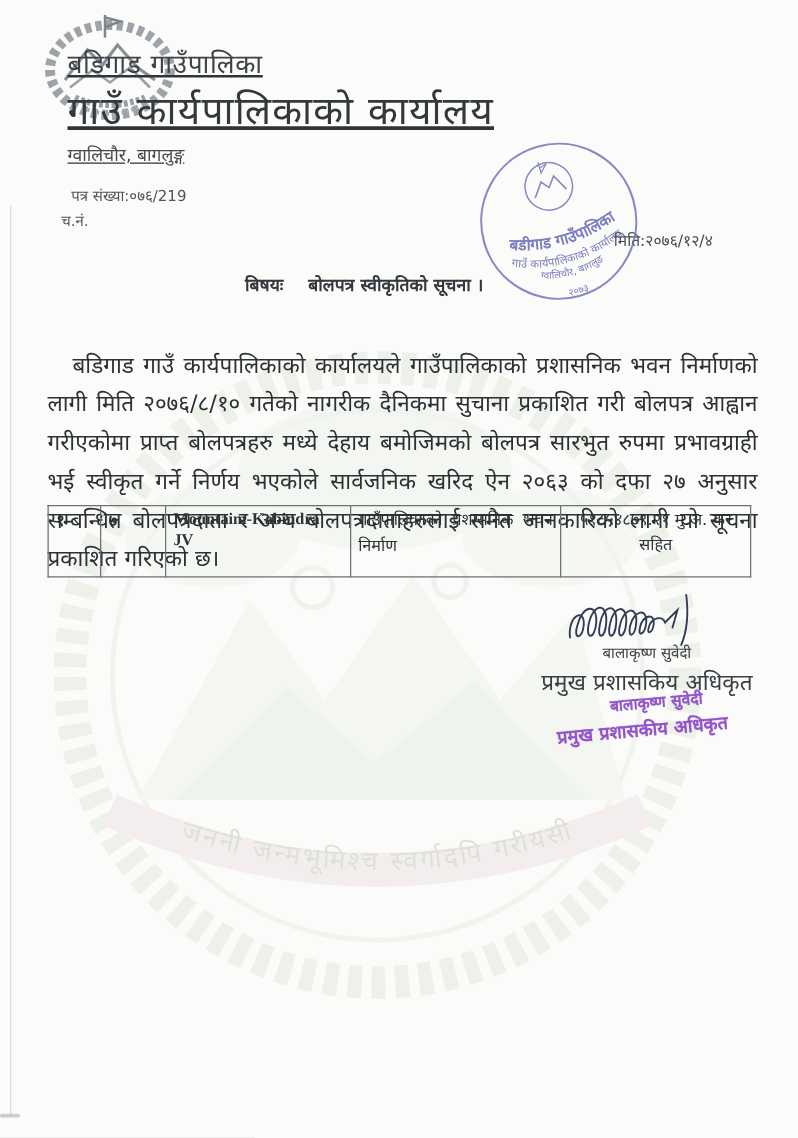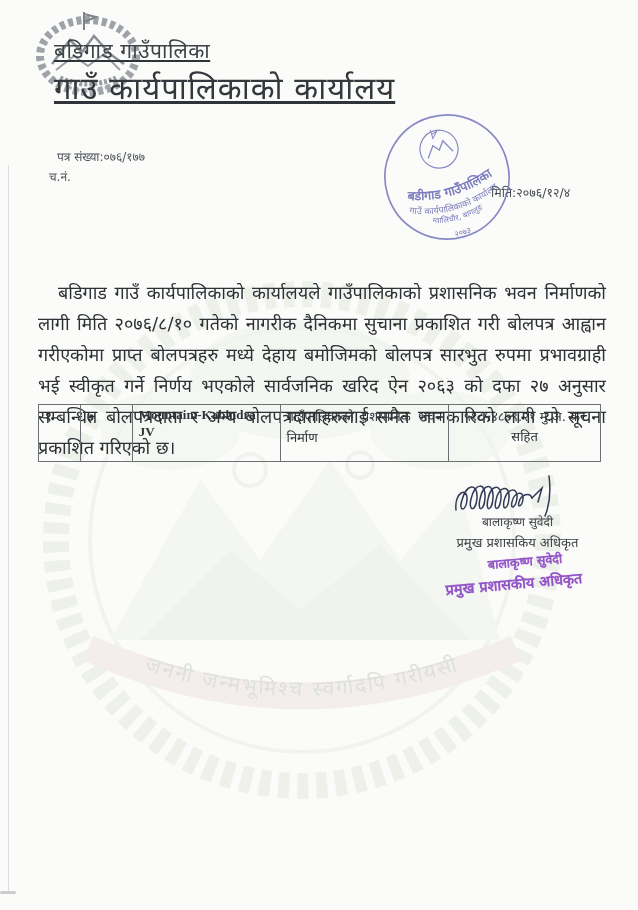--- a/index.html
+++ b/index.html
@@ -33,21 +33,21 @@
   table.tender th,table.tender td{border:1.2px solid #6c7175;padding:2px 6px;vertical-align:top;}
   table.tender th{font-size:12.3px;font-weight:bold;text-align:left;color:#2e3338;height:20px;}
   table.tender td{font-size:13px;color:#2e3338;height:52px;}
   td.sn,td.reg{font-weight:bold;font-size:13.5px;}
   td.bidder{font-family:"Liberation Serif","DejaVu Serif",serif;font-weight:bold;font-size:15px;line-height:1.3;color:#262b30;}
   td.project{font-size:13.5px;text-align:justify;line-height:1.6;margin-left:29px;}
   td.amount{font-weight:normal;font-size:12.8px;line-height:1.55;text-align:center;}
   
   .signblock{left:420px;top:513px;width:195px;text-align:center;color:#3a3f45;}
   .signblock .nm{font-size:12px;}
-  .signblock .ttl{font-size:13px;margin-top:3px;}
+  .signblock .ttl{font-size:18px;margin-top:3px;}
   .purple{left:418px;top:554px;width:190px;text-align:center;
     color:#8b49c4;transform:rotate(-5deg);opacity:.92;
     text-shadow:0 0 1px rgba(139,73,196,.45);}
   .purple .p1{font-size:12.5px;font-weight:bold;padding-left:26px;}
   .purple .p2{font-size:14.5px;font-weight:bold;margin-top:2px;}
   
   .roundstamp{left:380px;top:110px;transform:rotate(-16deg);opacity:.88;}
   .vnlogo{left:556px;top:12px;width:80px;text-align:center;color:#b6babd;}
   .vnlogo .t1{font-size:12.5px;font-weight:bold;letter-spacing:.5px;}
   .vnlogo .t2{font-size:9px;letter-spacing:2px;}
@@ -88,24 +88,25 @@
       <path d="M26,64 L44,50 L58,60 L74,48 L90,64" stroke-width="2" stroke="#9aa0a7"></path>
       <path d="M30,72 Q58,84 86,72" stroke-width="5" stroke="#989ea6" stroke-dasharray="3 2"></path>
       <path d="M36,80 Q58,90 80,80" stroke-width="3" stroke="#a6acb2" stroke-dasharray="2 2"></path>
     </g>
   </svg>
 
 
   <div class="abs hdr">
     <div class="muni">बडिगाड गाउँपालिका</div>
     <div class="office">गाउँ कार्यपालिकाको कार्यालय</div>
+    <div class="addr">ग्वालिचौर, बागलुङ्ग</div>
   </div>
 
 
-  <div class="abs refno">पत्र संख्या:०७६/१७७</div>
+  <div class="abs refno">पत्र संख्या:०७६/219</div>
   <div class="abs chano">च.नं.</div>
   <div class="abs ldate">मिति:२०७६/१२/४</div>
 
   <svg class="abs roundstamp" width="134" height="134" viewBox="0 0 134 134">
     <g stroke="#6a6cb7" fill="none" opacity=".9">
       <circle cx="67" cy="67" r="62" stroke-width="1.7"></circle>
       <circle cx="67" cy="38" r="19" stroke-width="1.2"></circle>
       <path d="M54,44 L62,33 L67,39 L73,31 L80,44" stroke-width="1.3"></path>
       <path d="M64,17 L64,26 L70,20 L64,22" stroke-width="1"></path>
     </g>
@@ -119,20 +120,23 @@
       <text font-size="9">
         <textPath href="#st-arc2" startOffset="50%" text-anchor="middle">गाउँ कार्यपालिकाको कार्यालय</textPath>
       </text>
       <text font-size="8">
         <textPath href="#st-arc3" startOffset="50%" text-anchor="middle">ग्वालिचौर, बागलुङ</textPath>
       </text>
       <text x="67" y="127" font-size="8" text-anchor="middle">२०७३</text>
     </g>
   </svg>
 
+  <div class="abs subject">
+    <span class="lbl">बिषयः</span><span>बोलपत्र स्वीकृतिको सूचना ।</span>
+  </div>
 
   <p class="abs bodytext" style="margin:0;">बडिगाड गाउँ कार्यपालिकाको कार्यालयले गाउँपालिकाको प्रशासनिक भवन निर्माणको लागी मिति २०७६/८/१० गतेको नागरीक दैनिकमा सुचाना प्रकाशित गरी बोलपत्र आह्वान गरीएकोमा प्राप्त बोलपत्रहरु मध्ये देहाय बमोजिमको बोलपत्र सारभुत रुपमा प्रभावग्राही भई स्वीकृत गर्ने निर्णय भएकोले सार्वजनिक खरिद ऐन २०६३ को दफा २७ अनुसार सम्बन्धित बोलपत्रदाता र अन्य बोलपत्रदाताहरुलाई समेत जानकारिको लागी यो सूचना प्रकाशित गरिएको छ।</p>
 
   <table class="tender">
     <colgroup>
       <col style="width:42px">
         <col style="width:52px">
         <col style="width:148px">
       <col style="width:169px">
         <col style="width:152px">

